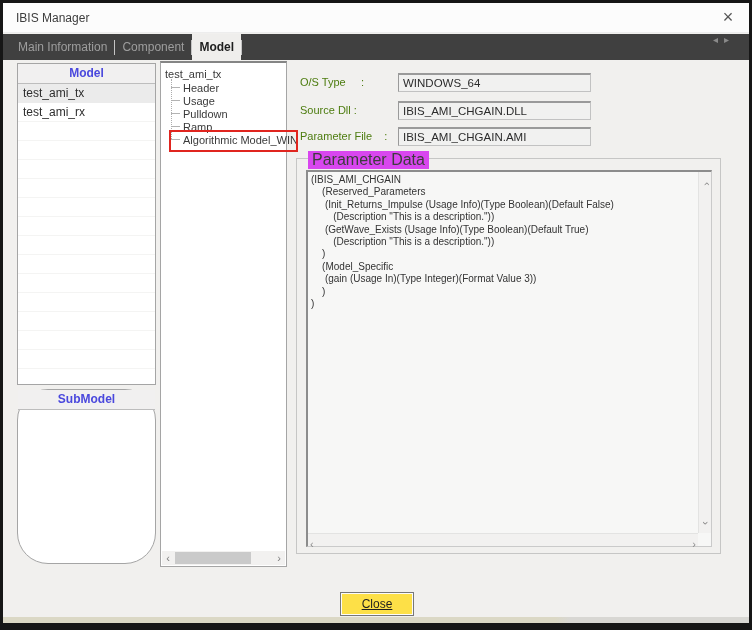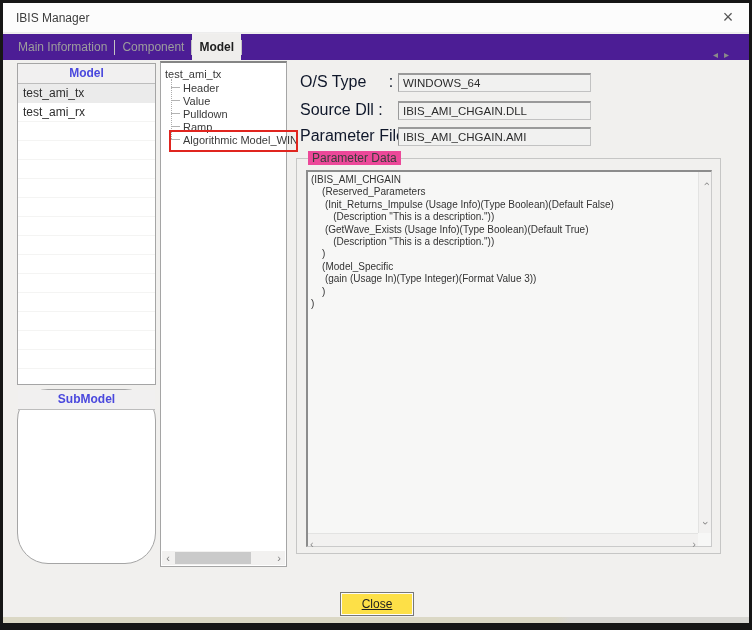--- a/index.html
+++ b/index.html
@@ -14,21 +14,21 @@
   .titlebar { position:absolute; left:0; top:0; width:746px; height:30px;
               background:#fcfcfc; border-bottom:1px solid #ededed; }
   .title { position:absolute; left:13px; top:0; line-height:30px;
            font-size:12px; color:#3d3d3d; }
   .close-btn { position:absolute; right:8px; top:3px; width:26px; height:24px;
                text-align:center; line-height:23px; font-size:18px; color:#555;
                cursor:default; }
 
   
   .tabbar { position:absolute; left:0; top:31px; width:746px; height:26px;
-            background:#4c1d95; display:flex; align-items:flex-end; }
+            background:#404040; display:flex; align-items:flex-start; }
   .tabs { display:flex; align-items:center; height:100%; margin-left:8px; }
   .tab { font-size:12px; color:#9d9d9d; padding:0 7px; height:100%;
          display:flex; align-items:center; }
   .tab.active { color:#1e1e1e; font-weight:bold; background:#efeeec; }
   .tab-sep { width:1px; height:15px; background:#c4c4c4; }
   .tab-arrows { margin-left:auto; margin-right:14px; font-size:10px;
                 color:#8a8a8a; letter-spacing:6px; }
 
   
   .panel-box { position:absolute; background:#fff; border:1px solid #a5a5a5; }
@@ -59,33 +59,33 @@
 
   
   .tree-hscroll { position:absolute; left:1px; right:1px; bottom:1px; height:14px;
                   background:#f2f1f0; display:flex; align-items:center; }
   .sb-arrow { font-size:11px; color:#7f7f7f; width:12px; text-align:center;
               line-height:12px; flex:none; }
   .tree-thumb { height:12px; width:76px; background:#cacaca; margin-left:1px; }
   .tree-hspacer { flex:1; }
 
   
-  .fld-label { position:absolute; left:297px; font-size:16px; color:#0f172a;
+  .fld-label { position:absolute; left:297px; font-size:11px; color:#4d7c0f;
                white-space:pre; line-height:18px; }
   .fld-input { position:absolute; left:395px; width:193px; height:19px;
                background:#f1f1f0; border:1px solid #c2c2c2;
                border-top:2px solid #9a9a9a; border-left:1px solid #9a9a9a;
                font-size:11.5px; color:#2c2c2c; line-height:16px;
                padding:0 4px; font-family:"Liberation Sans", sans-serif; }
 
   
   .groupbox { position:absolute; left:293px; top:155px; width:425px; height:396px;
               border:1px solid #c6c6c5; }
-  .group-label { position:absolute; left:11px; top:-8px; background:#ec4899;
-                 padding:0 4px; font-size:12px; color:#3c3c3c; }
+  .group-label { position:absolute; left:11px; top:-8px; background:#d946ef;
+                 padding:0 4px; font-size:16px; color:#3c3c3c; }
   .param-area { position:absolute; left:9px; top:11px; width:406px; height:377px;
                 background:#f7f7f6; border:1px solid #cacaca;
                 border-top:2px solid #8c8c8c; border-left:2px solid #8c8c8c; }
   .param-text { position:absolute; left:0; top:0; right:13px; bottom:13px;
                 padding:2px 3px; font-size:10px; line-height:12.4px;
                 white-space:pre; overflow:hidden; color:#333;
                 font-family:"Liberation Sans", sans-serif; }
   .vscroll { position:absolute; right:0; top:0; bottom:13px; width:13px;
              background:#f2f1f0; border-left:1px solid #e3e3e2; }
   .vscroll .up { position:absolute; top:2px; left:0; width:13px; text-align:center; }
@@ -145,21 +145,21 @@
   <div id="tree-box">
     <div class="tree">
       <div class="tree-root">test_ami_tx</div>
       <div class="tree-kids">
         <div class="tree-row">
             <span class="twig"></span>
             <span>Header</span>
           </div>
         <div class="tree-row">
             <span class="twig"></span>
-            <span>Value</span>
+            <span>Usage</span>
           </div>
         <div class="tree-row">
             <span class="twig"></span>
             <span>Pulldown</span>
           </div>
         <div class="tree-row">
             <span class="twig"></span>
             <span>Ramp</span>
           </div>
         <div class="tree-row">

